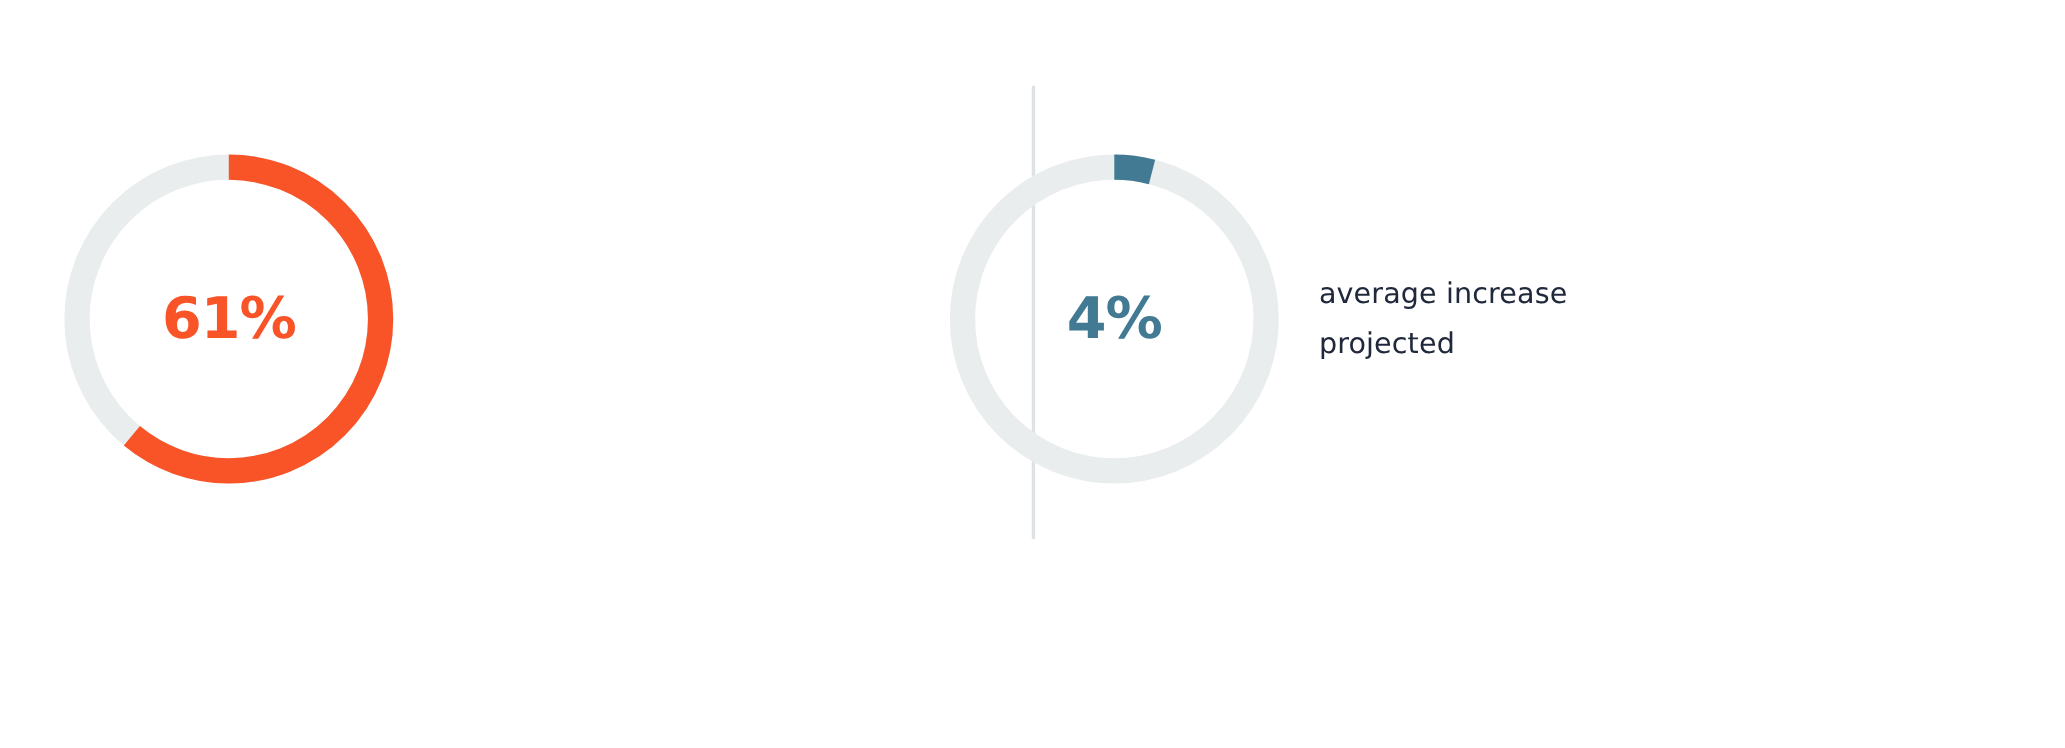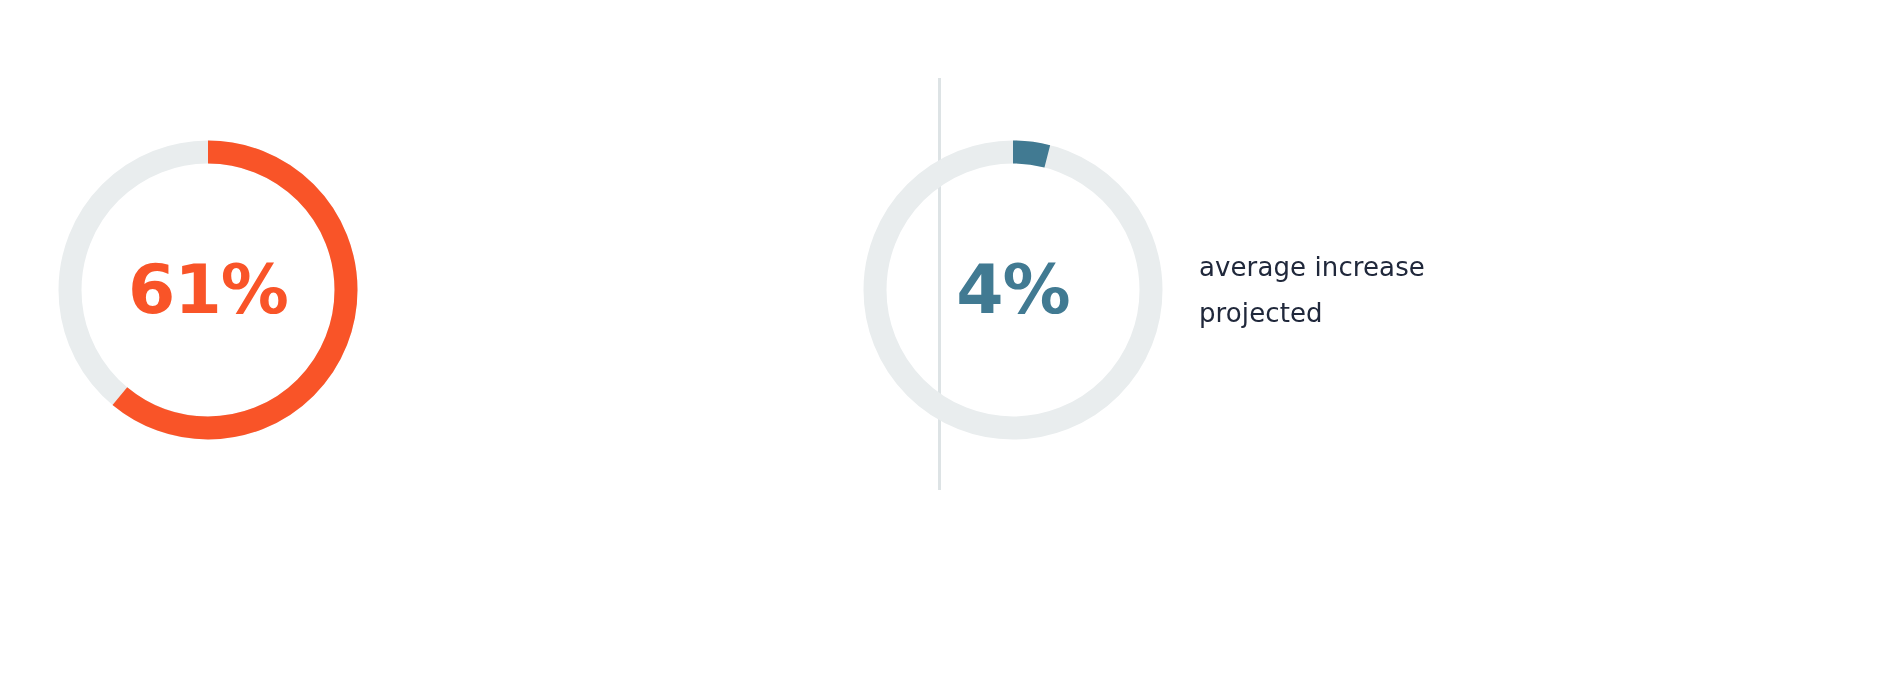--- a/index.html
+++ b/index.html
@@ -47,21 +47,21 @@
   .donut-value {
     position: absolute;
     left: 0;
     top: 0;
     width: 300px;
     height: 300px;
     display: flex;
     align-items: center;
     justify-content: center;
     font-family: "DejaVu Sans", sans-serif;
-    font-size: 68px;
+    font-size: 52px;
     font-weight: 700;
     letter-spacing: -1px;
     line-height: 1;
   }
   .donut-value.orange { color: #F95428; }
   .donut-value.teal   { color: #417A92; }
 
   .stat-caption {
     font-family: "DejaVu Sans", sans-serif;
     font-size: 26px;

